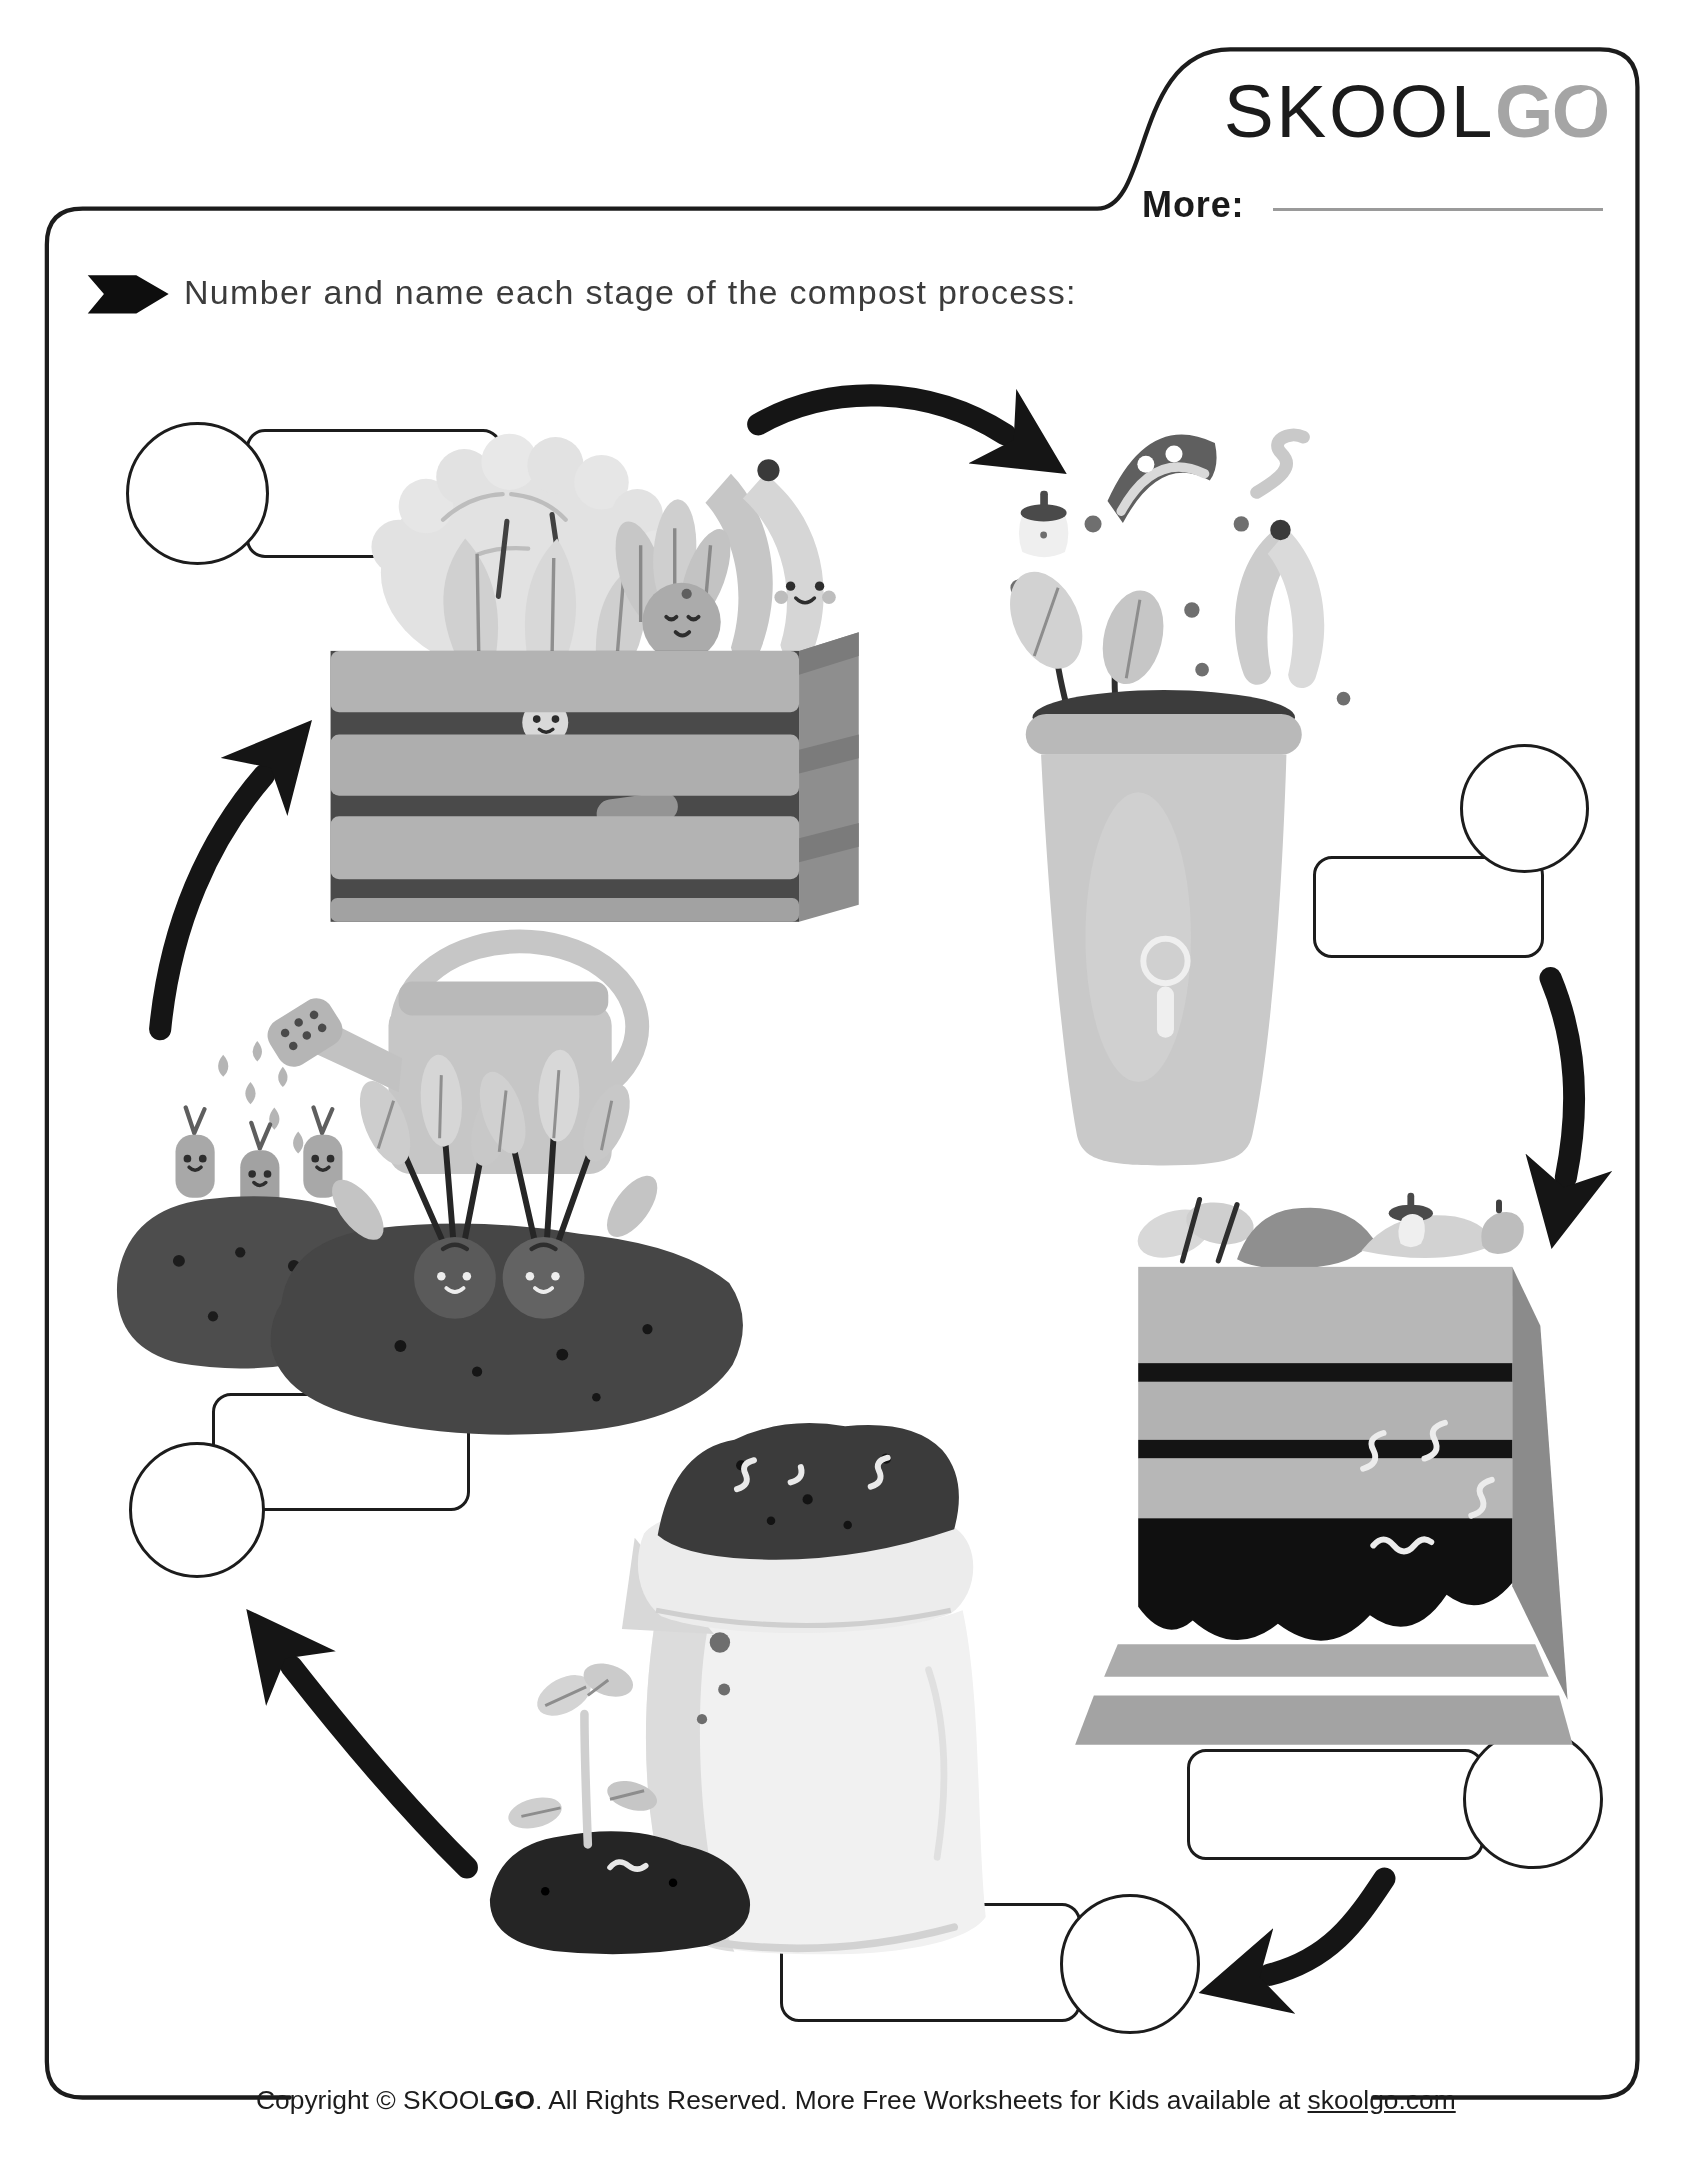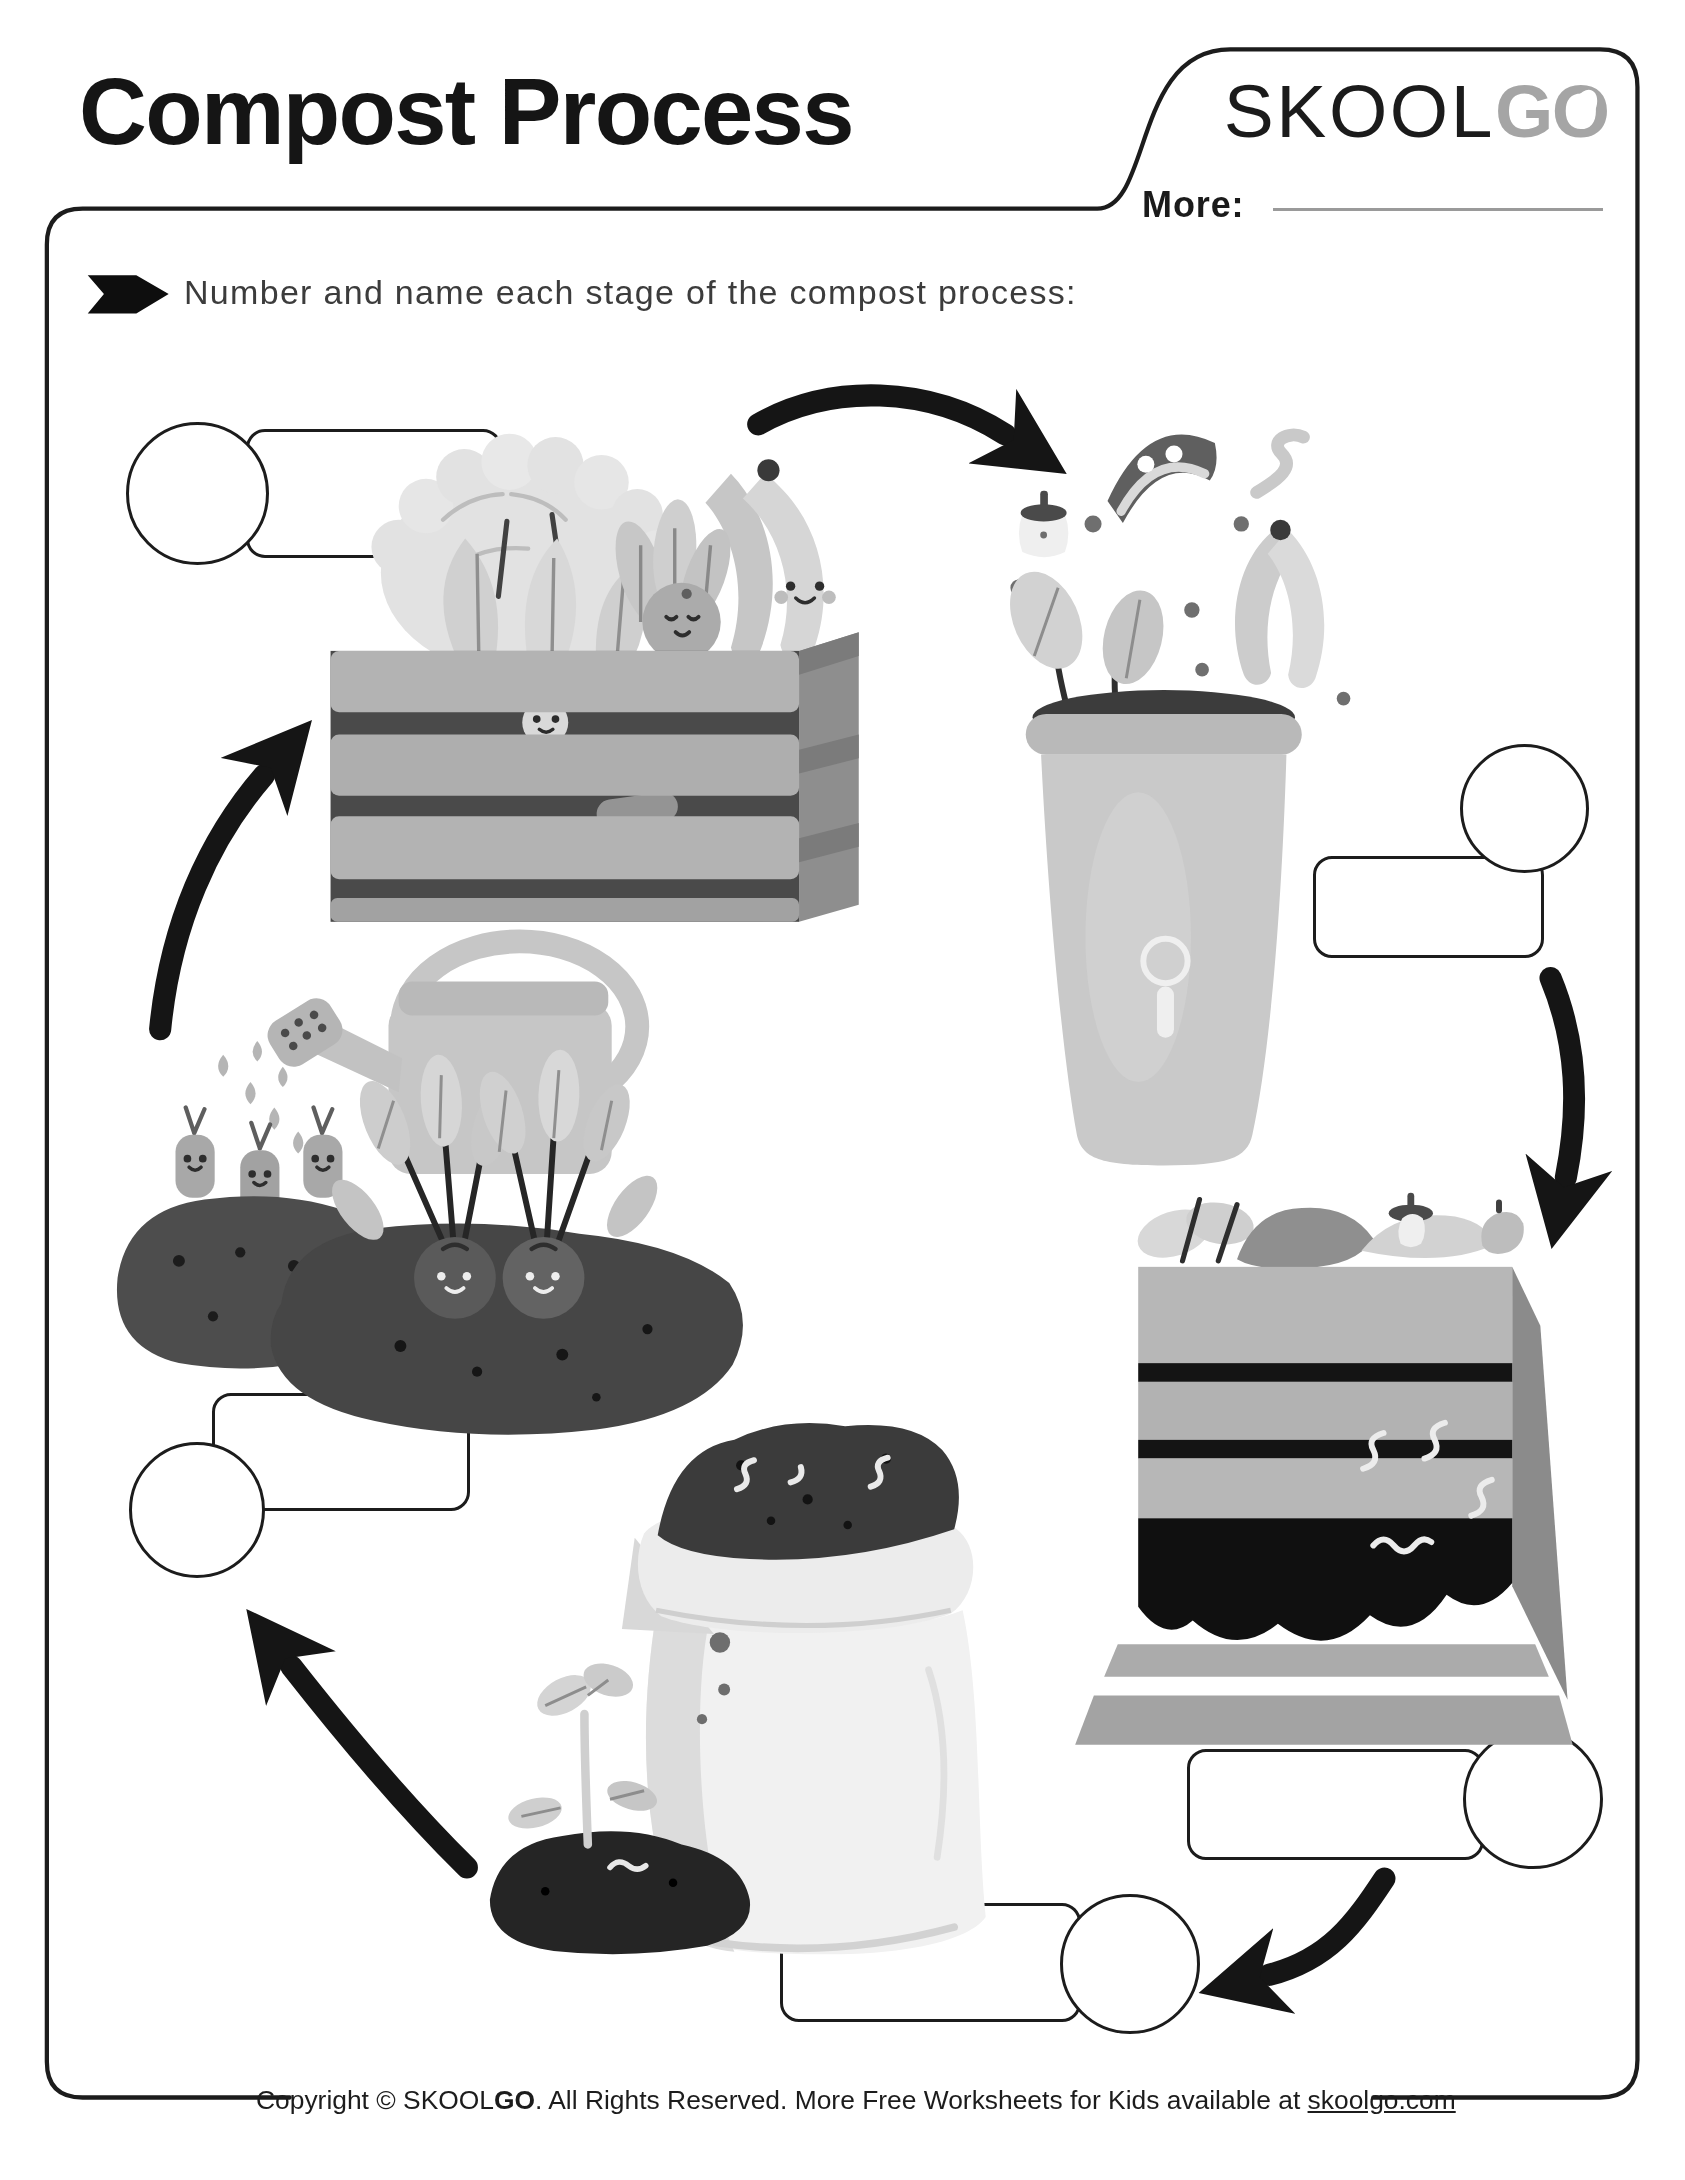--- a/index.html
+++ b/index.html
@@ -387,21 +387,20 @@
           <circle cx="622" cy="1498" r="5"></circle>
             <circle cx="652" cy="1498" r="5"></circle>
         </g>
         <g stroke="#ededed" stroke-width="4.5" fill="none" stroke-linecap="round">
           <path d="M524,1512 q10,9 20,0 M628,1512 q10,9 20,0"></path>
         </g>
       </g>
     </g>
   </svg>
 
-  <div class="abs textlayer title">Compost Process</div>
 
   <div class="abs textlayer logo">
     <span class="skool">SKOOL</span><span class="go"><span>GO</span><span class="o-hl"></span></span>
   </div>
 
   <div class="abs textlayer name-label">More:</div>
   <div class="abs textlayer name-line"></div>
 
   <div class="abs textlayer instr-text">Number and name each stage of the compost process:</div>
 

